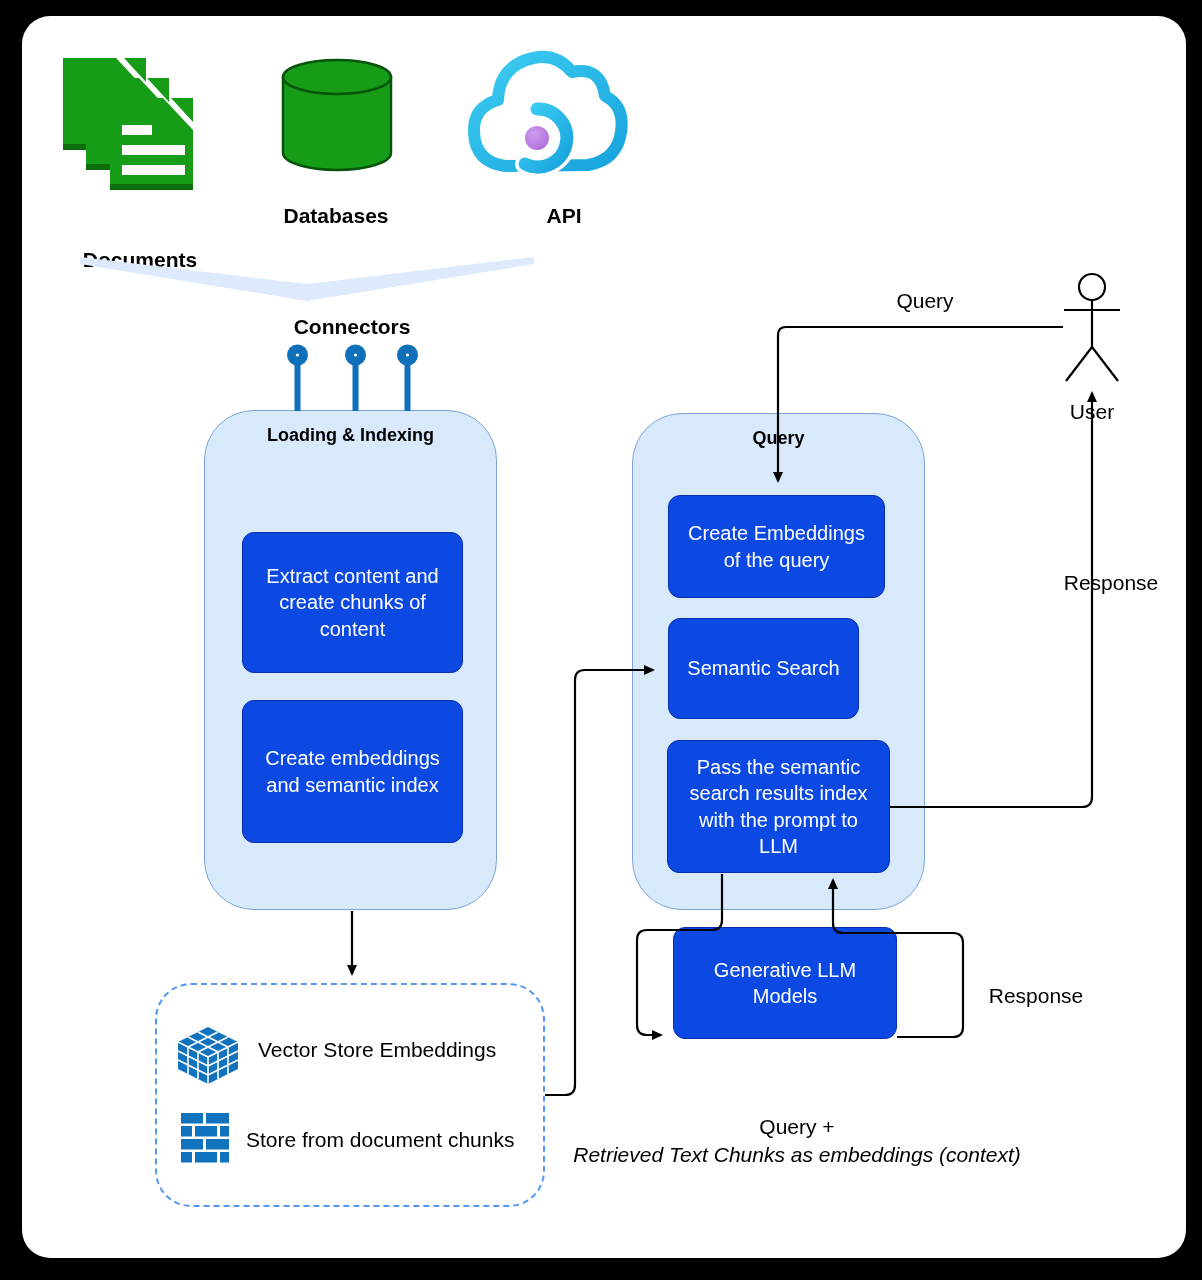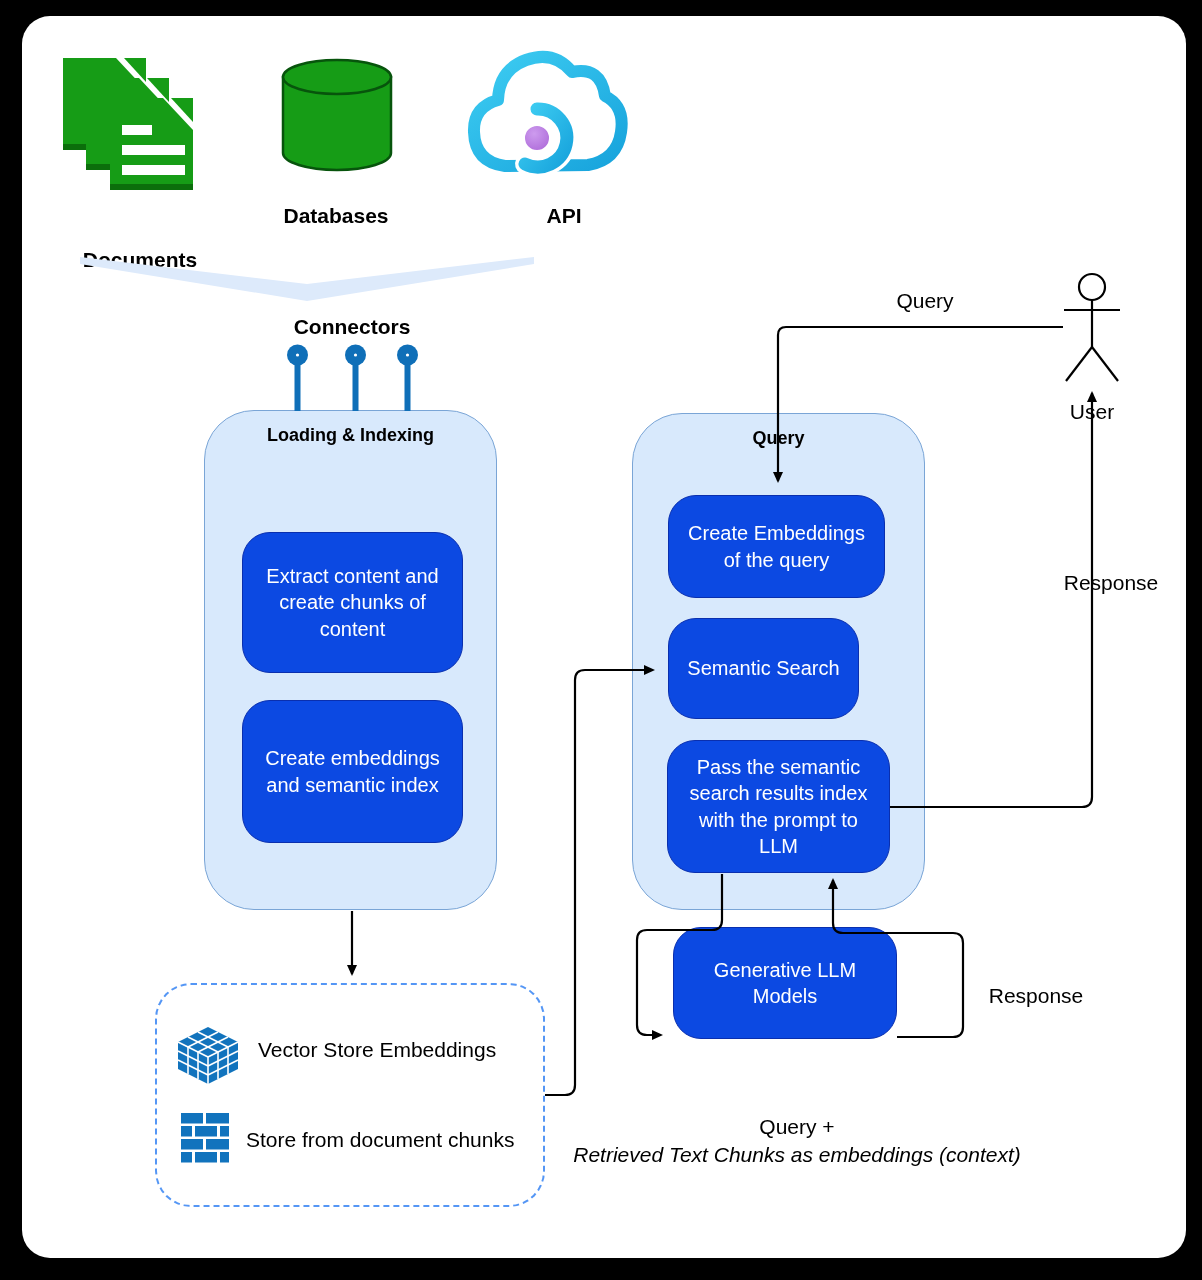--- a/index.html
+++ b/index.html
@@ -2,21 +2,21 @@
 <html><head>
 <meta charset="utf-8">
 <style>
   html,body{margin:0;padding:0;background:#000;}
   #stage{position:relative;width:1202px;height:1280px;background:#000;overflow:hidden;
          font-family:"Liberation Sans","DejaVu Sans",sans-serif;color:#000;}
   #canvas{position:absolute;left:22px;top:16px;width:1164px;height:1242px;
           background:#ffffff;border-radius:28px;}
   .panel{position:absolute;background:#d8e9fc;border:1.5px solid #7aa5d6;border-radius:50px;box-sizing:border-box;}
   .panel-title{padding-top:14px;text-align:center;font-size:18px;font-weight:700;}
-  .pbox{position:absolute;background:#0c49e2;border:1px solid #0a2fae;border-radius:28px;
+  .pbox{position:absolute;background:#0c49e2;border:1px solid #0a2fae;border-radius:12px;
         box-sizing:border-box;color:#fff;display:flex;align-items:center;justify-content:center;
         text-align:center;font-size:20px;line-height:1.32;padding:20px 13px;z-index:2;}
   .dashedbox{position:absolute;left:155px;top:983px;width:390px;height:224px;
         border:2px dashed #5496f5;border-radius:36px;background:#fff;box-sizing:border-box;z-index:1;}
   .lbl{position:absolute;white-space:nowrap;font-size:21px;z-index:3;}
   .lbl.bold{font-weight:700;}
   .lbl.center{transform:translateX(-50%);}
   svg.overlay{position:absolute;left:0;top:0;width:1202px;height:1280px;z-index:5;pointer-events:none;}
 </style>
 </head>

